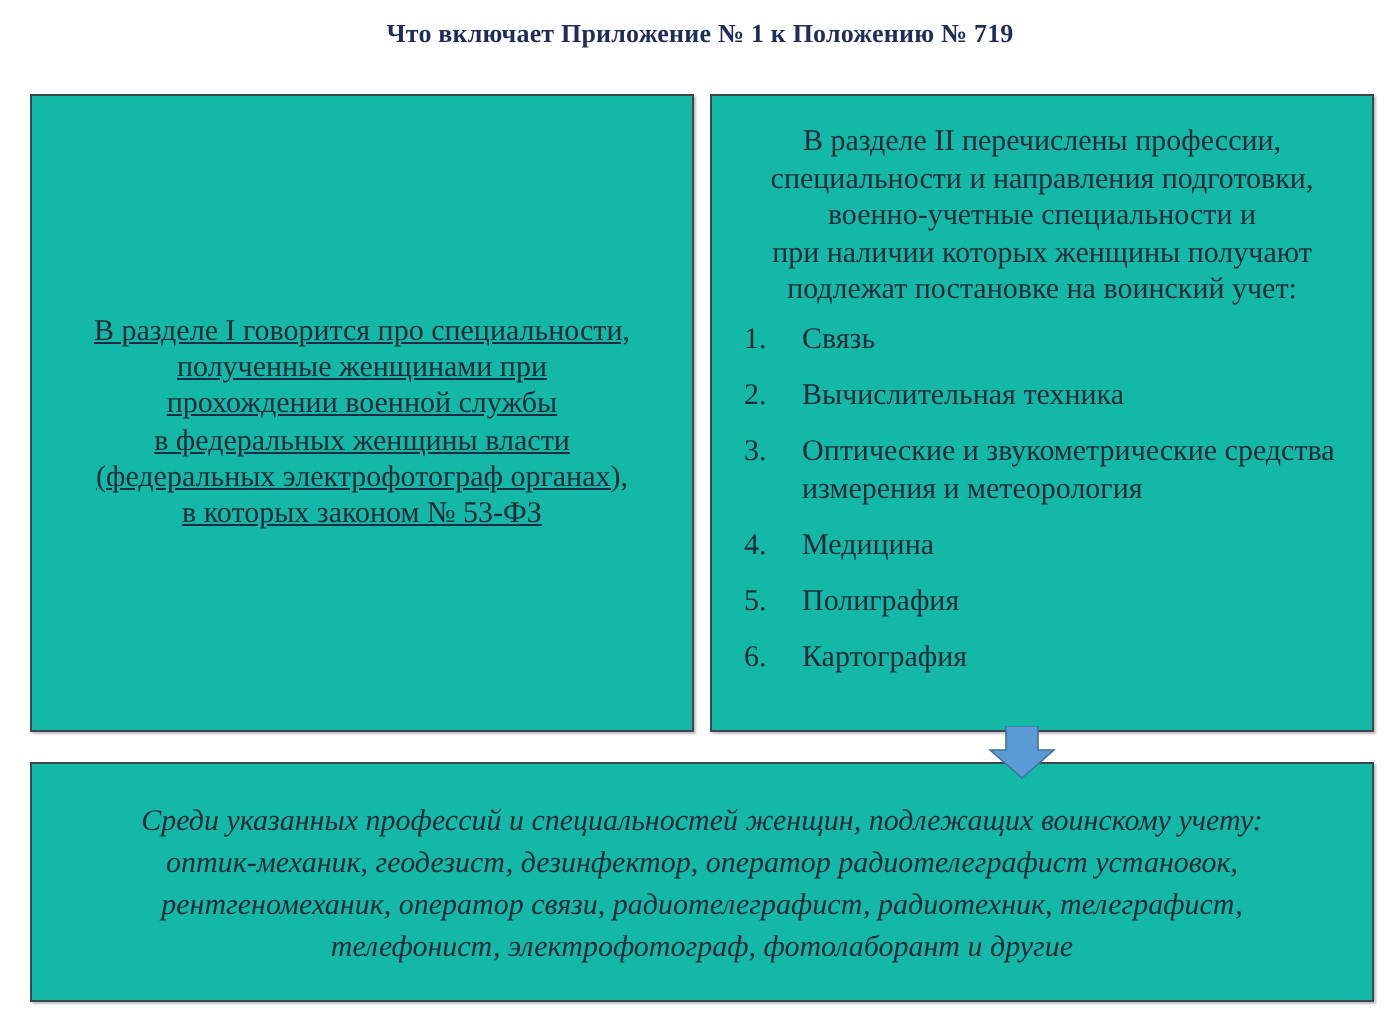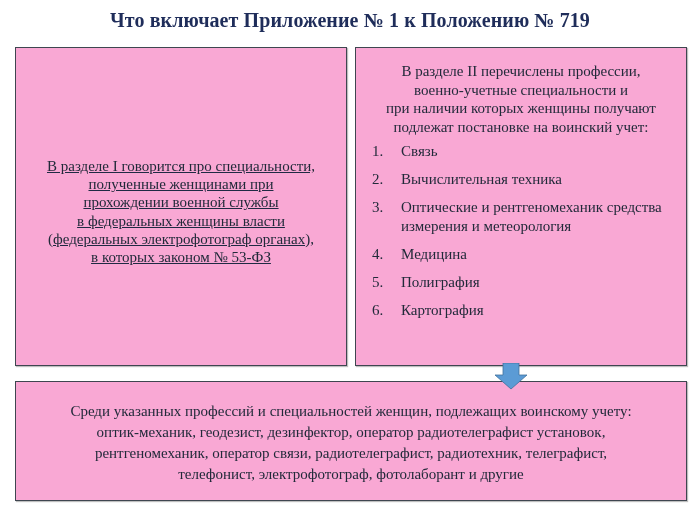--- a/index.html
+++ b/index.html
@@ -14,28 +14,28 @@
       overflow: hidden;
       font-family: "Liberation Serif", "DejaVu Serif", serif;
       color: #1f2a44;
     }
     .title {
       position: absolute;
       top: 9px;
       left: 0;
       width: 700px;
       text-align: center;
-      font-size: 20px;
+      font-size: 13px;
       font-weight: bold;
       color: #1f2d5a;
       letter-spacing: 0.1px;
     }
     .box {
       position: absolute;
-      background: #f9a8d4;
+      background: #14b8a6;
       border: 1.5px solid #3f4650;
       box-shadow: 1px 1px 1px rgba(0,0,0,0.25);
       box-sizing: border-box;
     }
     .box-left {
       left: 15px;
       top: 47px;
       width: 332px;
       height: 319px;
       display: flex;
@@ -92,20 +92,21 @@
     }
     .box-bottom {
       left: 15px;
       top: 381px;
       width: 672px;
       height: 120px;
       display: flex;
       align-items: flex-start;
       justify-content: center;
       padding-top: 19px;
+      font-style: italic;
     }
     .box-bottom .text {
       text-align: center;
       font-size: 15px;
       line-height: 21px;
       color: #222a3a;
       padding: 0 10px;
     }
     .line { display: block; }
   </style>
@@ -121,36 +122,37 @@
     <span class="line">прохождении военной службы</span>
     <span class="line">в федеральных женщины власти</span>
     <span class="line">(федеральных электрофотограф органах),</span>
     <span class="line">в которых законом № 53-ФЗ</span>
   </div>
 </div>
 
 <div class="box box-right">
   <div class="intro">
     <span class="line">В разделе II перечислены профессии,</span>
+    <span class="line">специальности и направления подготовки,</span>
     <span class="line">военно-учетные специальности и</span>
     <span class="line">при наличии которых женщины получают</span>
     <span class="line">подлежат постановке на воинский учет:</span>
   </div>
   <ol>
     <li>
       <span class="num">1.</span>
       <span class="lbl">Связь</span>
     </li>
     <li>
       <span class="num">2.</span>
       <span class="lbl">Вычислительная техника</span>
     </li>
     <li>
       <span class="num">3.</span>
-      <span class="lbl">Оптические и рентгеномеханик средства измерения и метеорология</span>
+      <span class="lbl">Оптические и звукометрические средства измерения и метеорология</span>
     </li>
     <li>
       <span class="num">4.</span>
       <span class="lbl">Медицина</span>
     </li>
     <li>
       <span class="num">5.</span>
       <span class="lbl">Полиграфия</span>
     </li>
     <li>

